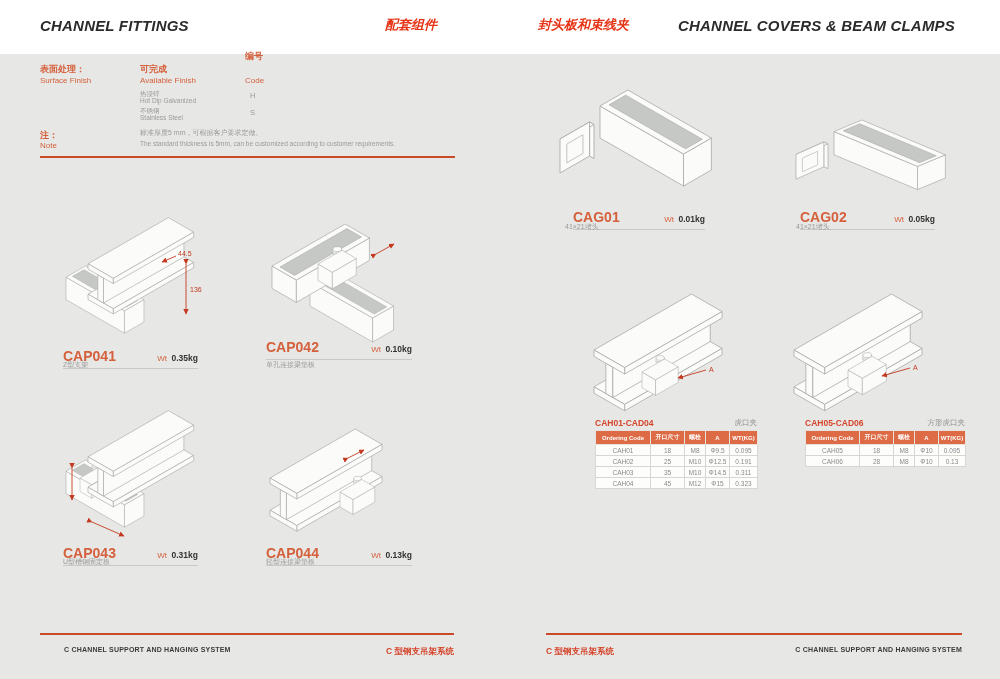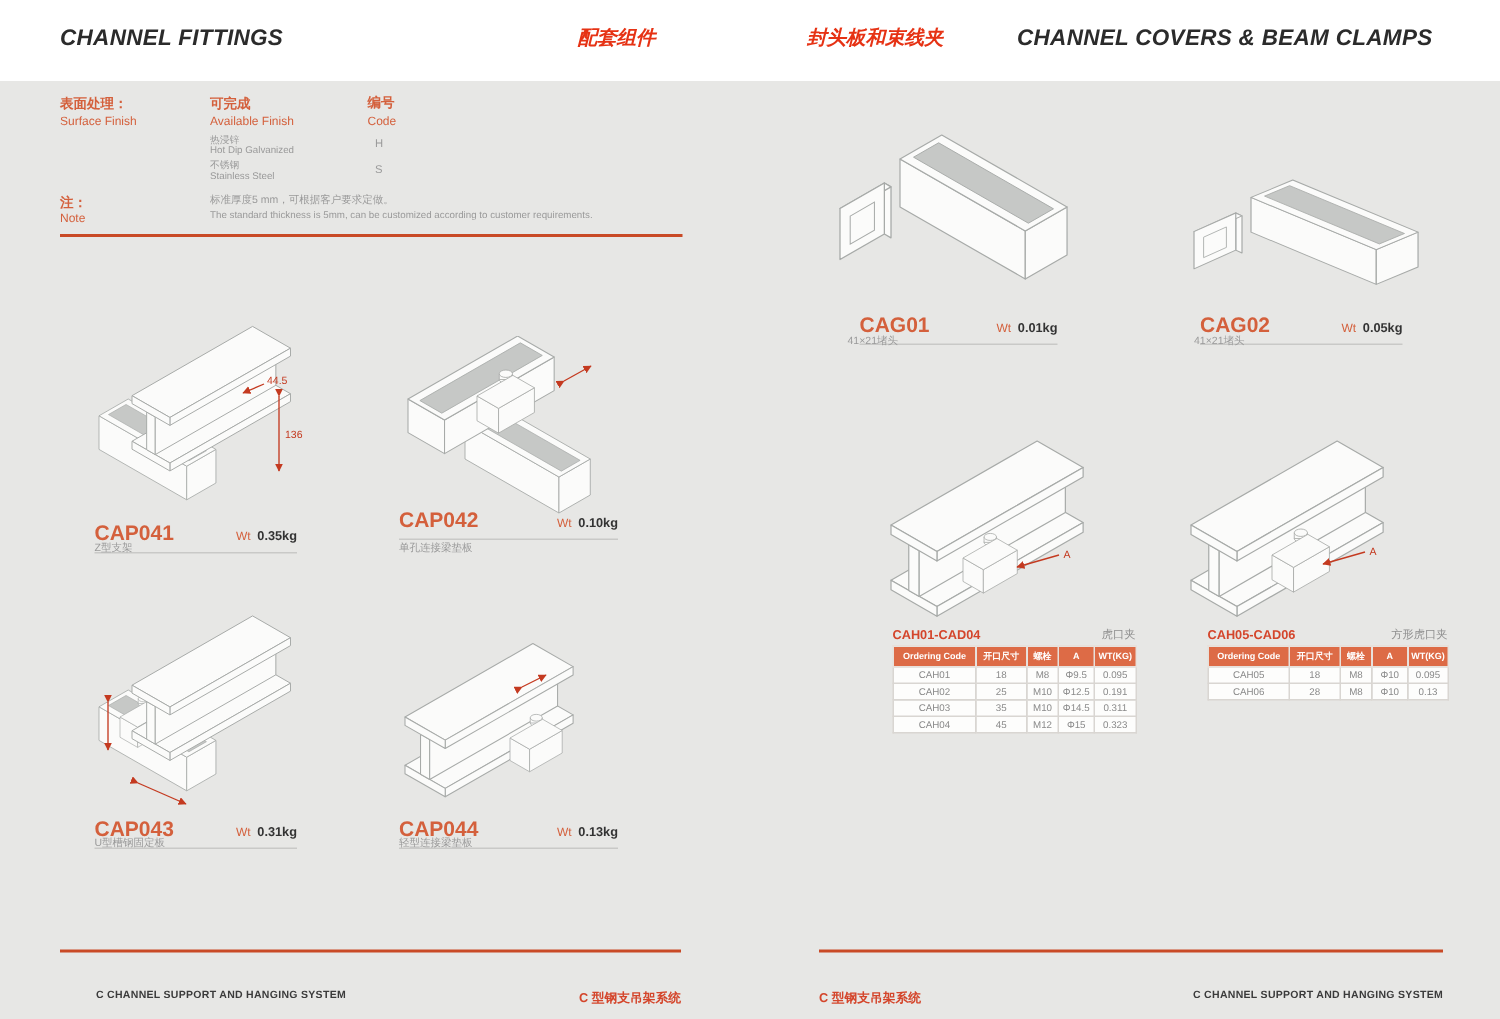--- a/index.html
+++ b/index.html
@@ -32,21 +32,21 @@
   .spec .ttl .t1{color:#d4452b;font-weight:bold;font-size:8.5px;white-space:nowrap}
   .spec .ttl .t2{color:#8d8d8d;font-size:7.5px;white-space:nowrap}
   table.sp{border-collapse:collapse;table-layout:fixed;width:100%}
   table.sp th{background:#dd6b46;color:#ffffff;font-size:6px;font-weight:bold;
     padding:2px 0;border:1px solid #e8e0da;white-space:nowrap;overflow:hidden}
   table.sp td{background:#fdfdfc;color:#8a8a8a;font-size:6.5px;text-align:center;
     padding:1.5px 0;border:1px solid #d9d6d2;white-space:nowrap;overflow:hidden}
   
   .footer{position:absolute;top:633px}
   .footer .frule{height:2px;background:#c94a26;width:100%}
-  .footer .frow{display:flex;justify-content:space-between;margin-top:25px}
+  .footer .frow{display:flex;justify-content:space-between;margin-top:11px}
   .f-en{color:#3b3b3b;font-size:7px;font-weight:bold;letter-spacing:.2px;white-space:nowrap}
   .f-cn{color:#d4452b;font-size:8.5px;font-weight:bold;white-space:nowrap}
   
   svg .ln{fill:#fbfbfa;stroke:#a7aaa8;stroke-width:1;stroke-linejoin:round}
   svg .slot{fill:#c6c8c6;stroke:#a7aaa8;stroke-width:.8;stroke-linejoin:round}
   svg .dim{stroke:#c43a20;stroke-width:.9;fill:none}
   svg .dimt{fill:#c43a20;font-size:7px;font-family:"Liberation Sans",sans-serif}
 </style>
 </head>
 <body>
@@ -101,21 +101,21 @@
 <div class="abs h-cn" style="left:385px;top:16px">配套组件</div>
 <div class="abs h-cn" style="left:538px;top:16px">封头板和束线夹</div>
 <div class="abs h-en" style="left:678px;top:17px">CHANNEL COVERS &amp; BEAM CLAMPS</div>
 
 <div>
 
   <div class="abs lbl-or" style="left:40px;top:63px">表面处理：</div>
   <div class="abs lbl-or2" style="left:40px;top:76px">Surface Finish</div>
   <div class="abs lbl-or" style="left:140px;top:63px">可完成</div>
   <div class="abs lbl-or2" style="left:140px;top:76px">Available Finish</div>
-  <div class="abs lbl-or" style="left:245px;top:62px">编号</div>
+  <div class="abs lbl-or" style="left:245px;top:50px">编号</div>
   <div class="abs lbl-or2" style="left:245px;top:76px">Code</div>
 
   <div class="abs tiny" style="left:140px;top:90px">热浸锌</div>
   <div class="abs tiny" style="left:140px;top:97px">Hot Dip Galvanized</div>
   <div class="abs tiny2" style="left:250px;top:91px">H</div>
   <div class="abs tiny" style="left:140px;top:107px">不锈钢</div>
   <div class="abs tiny" style="left:140px;top:114px">Stainless Steel</div>
   <div class="abs tiny2" style="left:250px;top:108px">S</div>
 
   <div class="abs lbl-or" style="left:40px;top:129px">注：</div>

